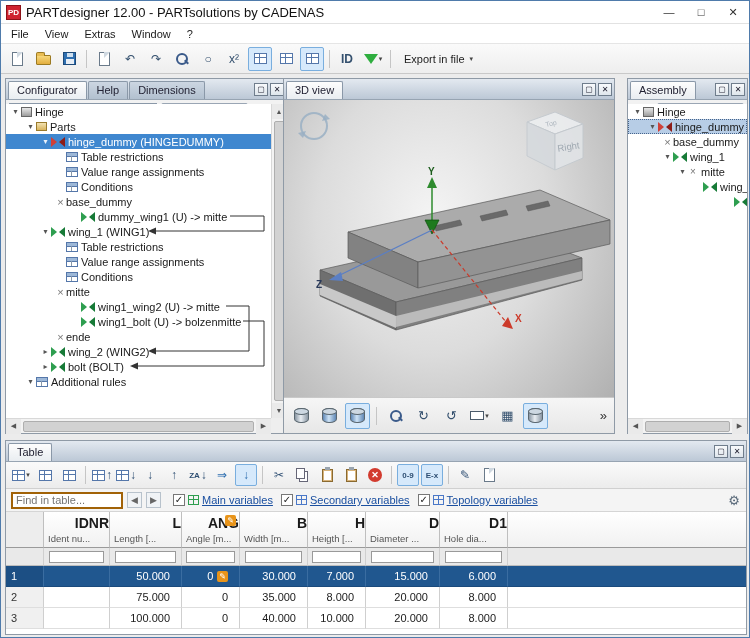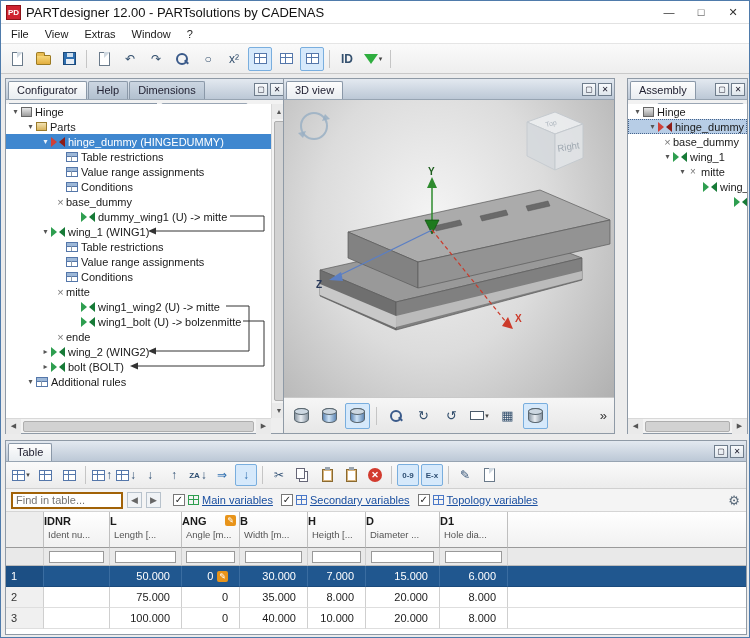--- a/index.html
+++ b/index.html
@@ -124,21 +124,21 @@
   .cb { width:12px; height:12px; border:1px solid #777; background:#fff; font-size:10px; line-height:10px; text-align:center; color:#222; }
   .vt { width:11px; height:10px; border:1px solid; display:inline-block; position:relative; }
   .vt::before { content:""; position:absolute; left:0; right:0; top:3px; border-top:1px solid; border-color:inherit; }
   .vt::after { content:""; position:absolute; top:0; bottom:0; left:4px; border-left:1px solid; border-color:inherit; }
   .flink { color:#1a4fa0; text-decoration:underline; }
   .gear { position:absolute; right:6px; font-size:13px; color:#5a6a7a; }
 
   .grid { position:absolute; left:0; right:0; top:71px; bottom:0; background:#fff; overflow:hidden; }
   .hrow, .frow, .dr { display:flex; }
   .th { height:36px; position:relative; border-right:1px solid #bfbfbf; border-bottom:1px solid #9a9a9a; background:linear-gradient(#ffffff,#f1f1f1); flex:none; }
-  .thname { font-weight:bold; text-align:left; font-size:11px; margin-top:3px; }
+  .thname { font-weight:bold; text-align:right; font-size:14px; margin-top:3px; }
   .thdesc { font-size:9.5px; color:#555; padding-left:4px; margin-top:2px; white-space:nowrap; overflow:hidden; }
   .pencil { background:#e8941a; color:#fff; font-size:8px; border-radius:2px; padding:0 2px; line-height:11px; }
   .th .pencil { position:absolute; top:3px; right:3px; }
   .rowhdr { width:38px; flex:none; background:#ededed; }
   .tf { height:18px; border-right:1px solid #cfcfcf; border-bottom:1px solid #bdbdbd; background:#e9e9e9; display:flex; align-items:center; justify-content:center; flex:none; }
   .tfin { width:85%; height:12px; border:1px solid #9a9a9a; background:#fff; }
   .dc { height:21px; border-right:1px solid #cfcfcf; border-bottom:1px solid #dedede; display:flex; align-items:center; justify-content:flex-end; padding-right:11px; gap:4px; flex:none; background:#fff; }
   .dc.rowhdr { justify-content:flex-start; padding-left:5px; background:#f0f0f0; color:#333; }
   .dr.rsel .dc { background:#20578f; color:#fff; border-right-color:#3a6da1; border-bottom-color:#1a4a7c; }
   .dr.rsel .dc.rowhdr { background:#1c4f84; color:#fff; }
@@ -197,20 +197,24 @@
     <span class="tbtn pressed">
         <span class="gridico"></span>
       </span>
     <span class="tsep"></span>
     <span class="tbtn" style="font-weight:bold;">ID</span>
     <span class="tbtn">
         <span class="greentri"></span>
         <span class="caret">▾</span>
       </span>
     <span class="tsep"></span>
+    <span class="tbtn texport">
+        <span>Export in file</span>
+        <span class="caret">▾</span>
+      </span>
   </div>
 
   <div class="panels">
 
     <div class="panel" id="p-conf">
       <div class="phdr">
         <span style="display:flex;align-items:flex-end;">
             <span class="tab active">Configurator</span>
             <span class="tab">Help</span>
             <span class="tab">Dimensions</span>

